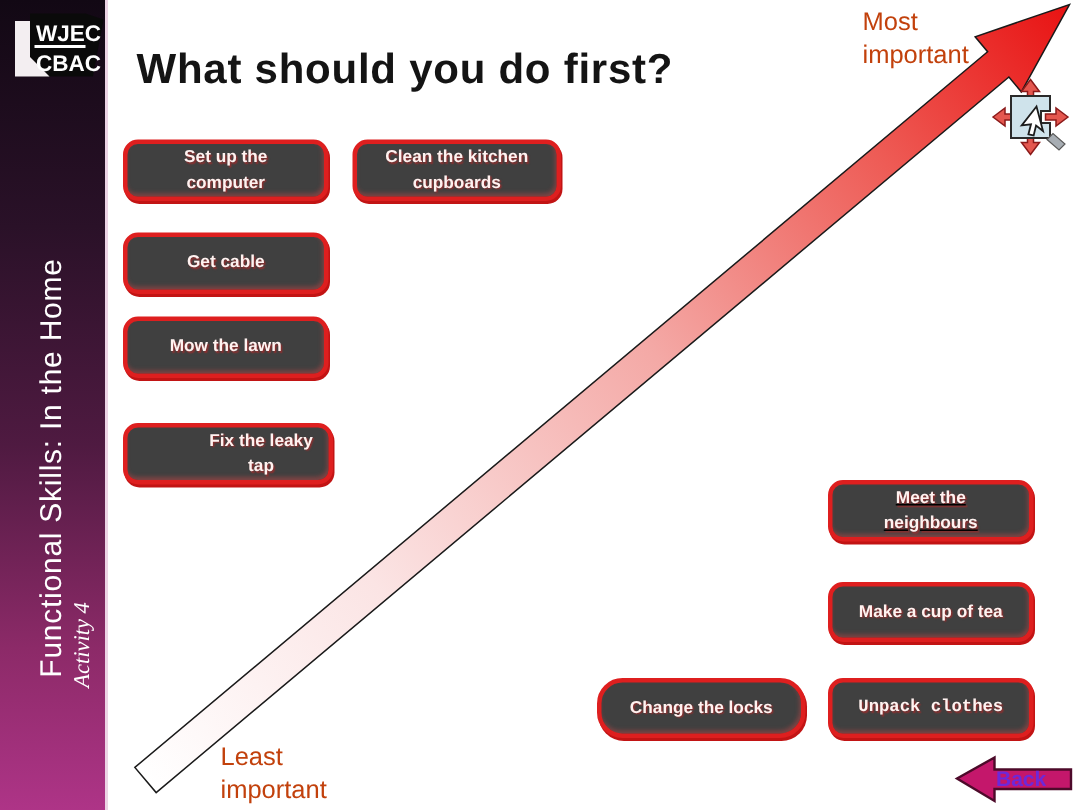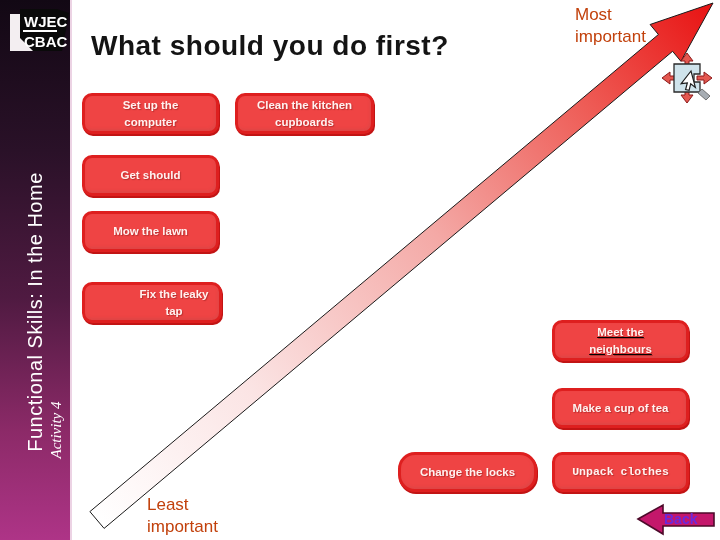--- a/index.html
+++ b/index.html
@@ -46,21 +46,21 @@
   }
   .most-label { left: 575px; top: 4px; width: 100px; }
   .least-label { left: 147px; top: 494px; width: 110px; }
 
   
   .arrow-layer { position: absolute; left: 0; top: 0; width: 720px; height: 540px; z-index: 1; pointer-events: none; }
 
   
   .task {
     position: absolute; z-index: 2;
-    background: #ef4444;
+    background: #404040;
     border: 3px solid #de1f1f;
     border-radius: 10px;
     box-shadow: 1px 2px 0 #c21414, inset -1px -2px 3px rgba(205,70,70,.45);
     display: flex; align-items: center; justify-content: center;
     box-sizing: border-box;
     cursor: move;
   }
   .task-label {
     font-size: 11.5px; font-weight: bold; color: #fff2f0;
     text-align: center; line-height: 1.45; white-space: pre-line;
@@ -122,21 +122,21 @@
 
 <div class="task" style="left:82px;top:93px;width:137px;height:41px;">
   <span class="task-label">Set up the
 computer</span>
 </div>
 <div class="task" style="left:235px;top:93px;width:139px;height:41px;">
   <span class="task-label">Clean the kitchen
 cupboards</span>
 </div>
 <div class="task" style="left:82px;top:155px;width:137px;height:41px;">
-  <span class="task-label">Get should</span>
+  <span class="task-label">Get cable</span>
 </div>
 <div class="task" style="left:82px;top:211px;width:137px;height:41px;">
   <span class="task-label">Mow the lawn</span>
 </div>
 <div class="task" style="left:82px;top:282px;width:140px;height:41px;padding-left:44px;">
   <span class="task-label">Fix the leaky tap</span>
 </div>
 <div class="task" style="left:552px;top:320px;width:137px;height:41px;text-decoration:underline;">
   <span class="task-label">Meet the
 neighbours</span>

